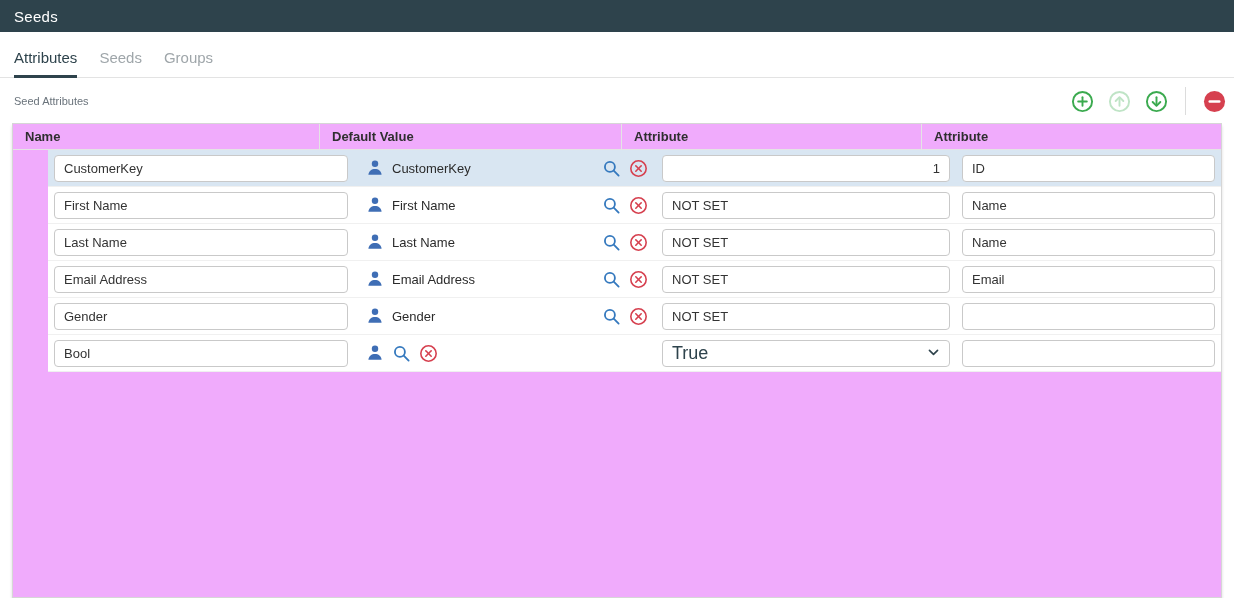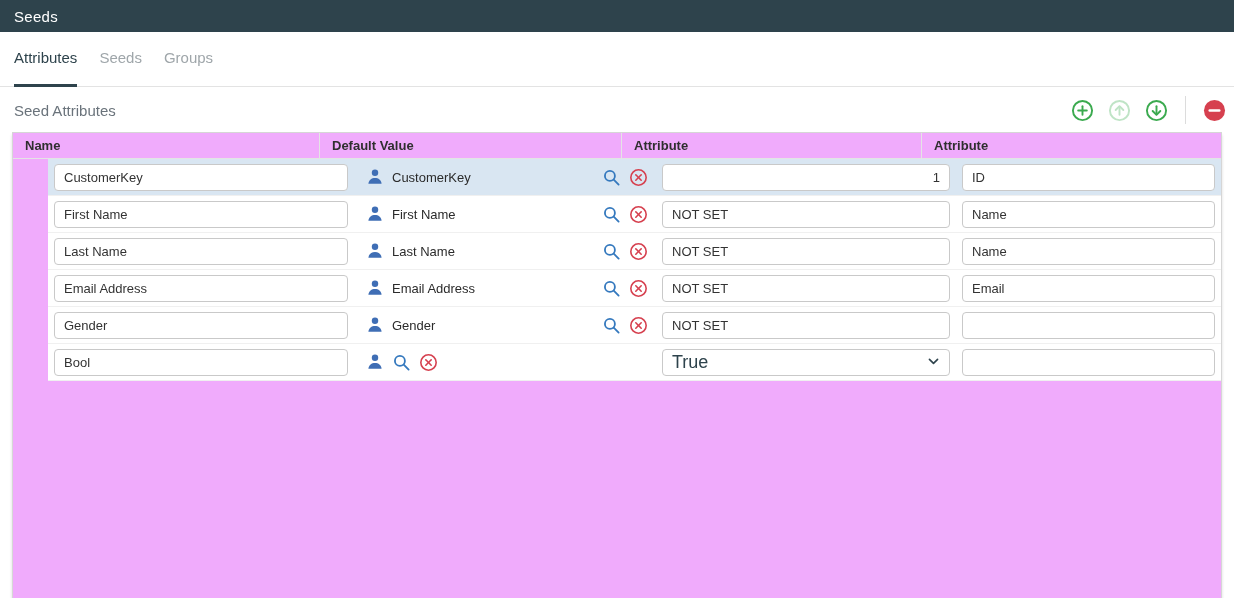--- a/index.html
+++ b/index.html
@@ -4,27 +4,27 @@
 <style>
   * { margin:0; padding:0; box-sizing:border-box; }
   html,body { width:1234px; height:598px; background:#fff; overflow:hidden;
     font-family:"Liberation Sans","DejaVu Sans",sans-serif; }
 
   .header-bar { height:32px; background:var(--header-bg,#2E434C); color:#fff;
     display:flex; align-items:center; padding:0 14px; font-size:15px; letter-spacing:.3px; }
 
   .tab-bar { display:flex; gap:22px; padding:0 14px; margin-top:17px;
     border-bottom:1px solid #E3E3E3; }
-  .tab { font-size:15px; color:#9FA6AA; padding-bottom:18px; cursor:pointer;
+  .tab { font-size:15px; color:#9FA6AA; padding-bottom:9px; cursor:pointer;
     border-bottom:3px solid transparent; margin-bottom:-1px; }
   .tab.active { color:var(--header-bg,#2E434C); border-bottom-color:var(--header-bg,#2E434C); }
 
   .section-bar { display:flex; justify-content:space-between; align-items:center;
     padding:9px 8px 8px 14px; }
-  .section-title { font-size:15px; color:#6A737B; }
+  .section-title { font-size:11px; color:#6A737B; }
   .toolbar { display:flex; align-items:center; gap:14px; }
   .icon-btn { background:none; border:none; width:23px; height:23px; padding:0;
     cursor:pointer; display:flex; align-items:center; justify-content:center; }
   .icon-btn svg { width:23px; height:23px; display:block; }
   .icon-btn.disabled { cursor:default; }
   .toolbar-sep { width:1px; height:28px; background:#DCDCDC; margin:0 3px; }
   .c-success { color:var(--success,#3BAA4F); }
   .c-success-dim { color:var(--success-disabled,#BFE4C6); }
   .c-danger { color:var(--danger,#D6404F); }
   .c-person { color:var(--person-icon,#3F6EB5); }

